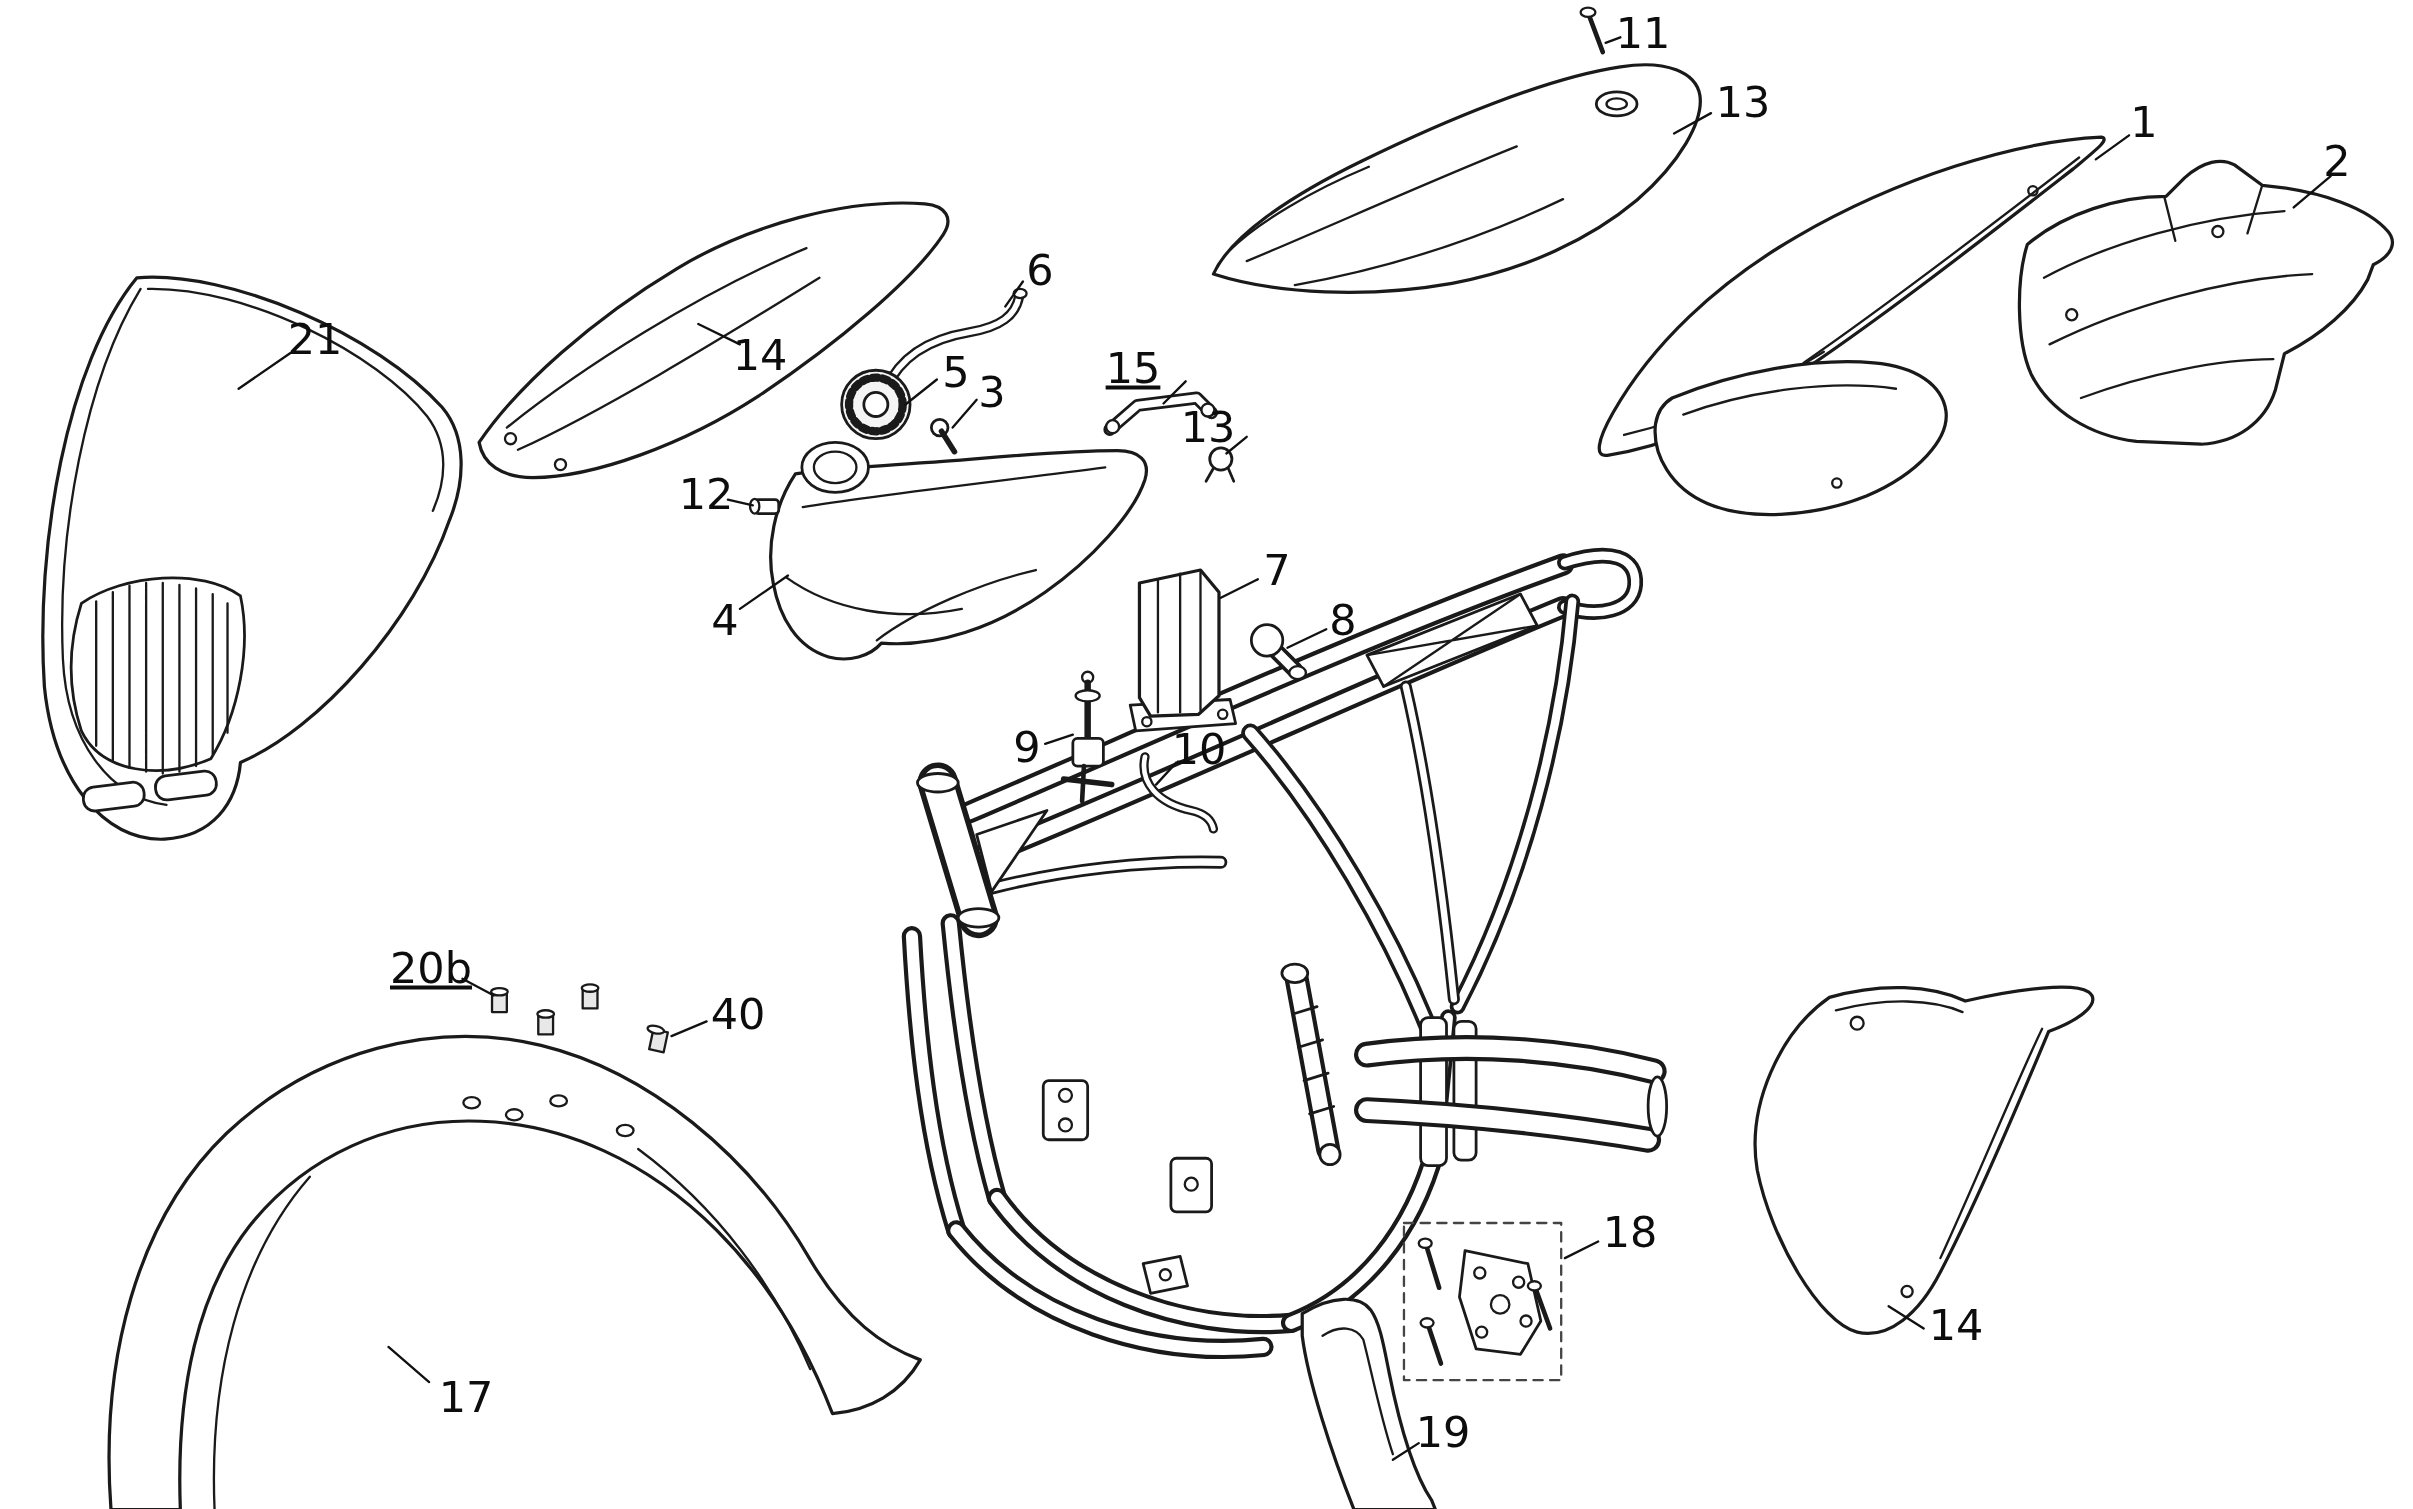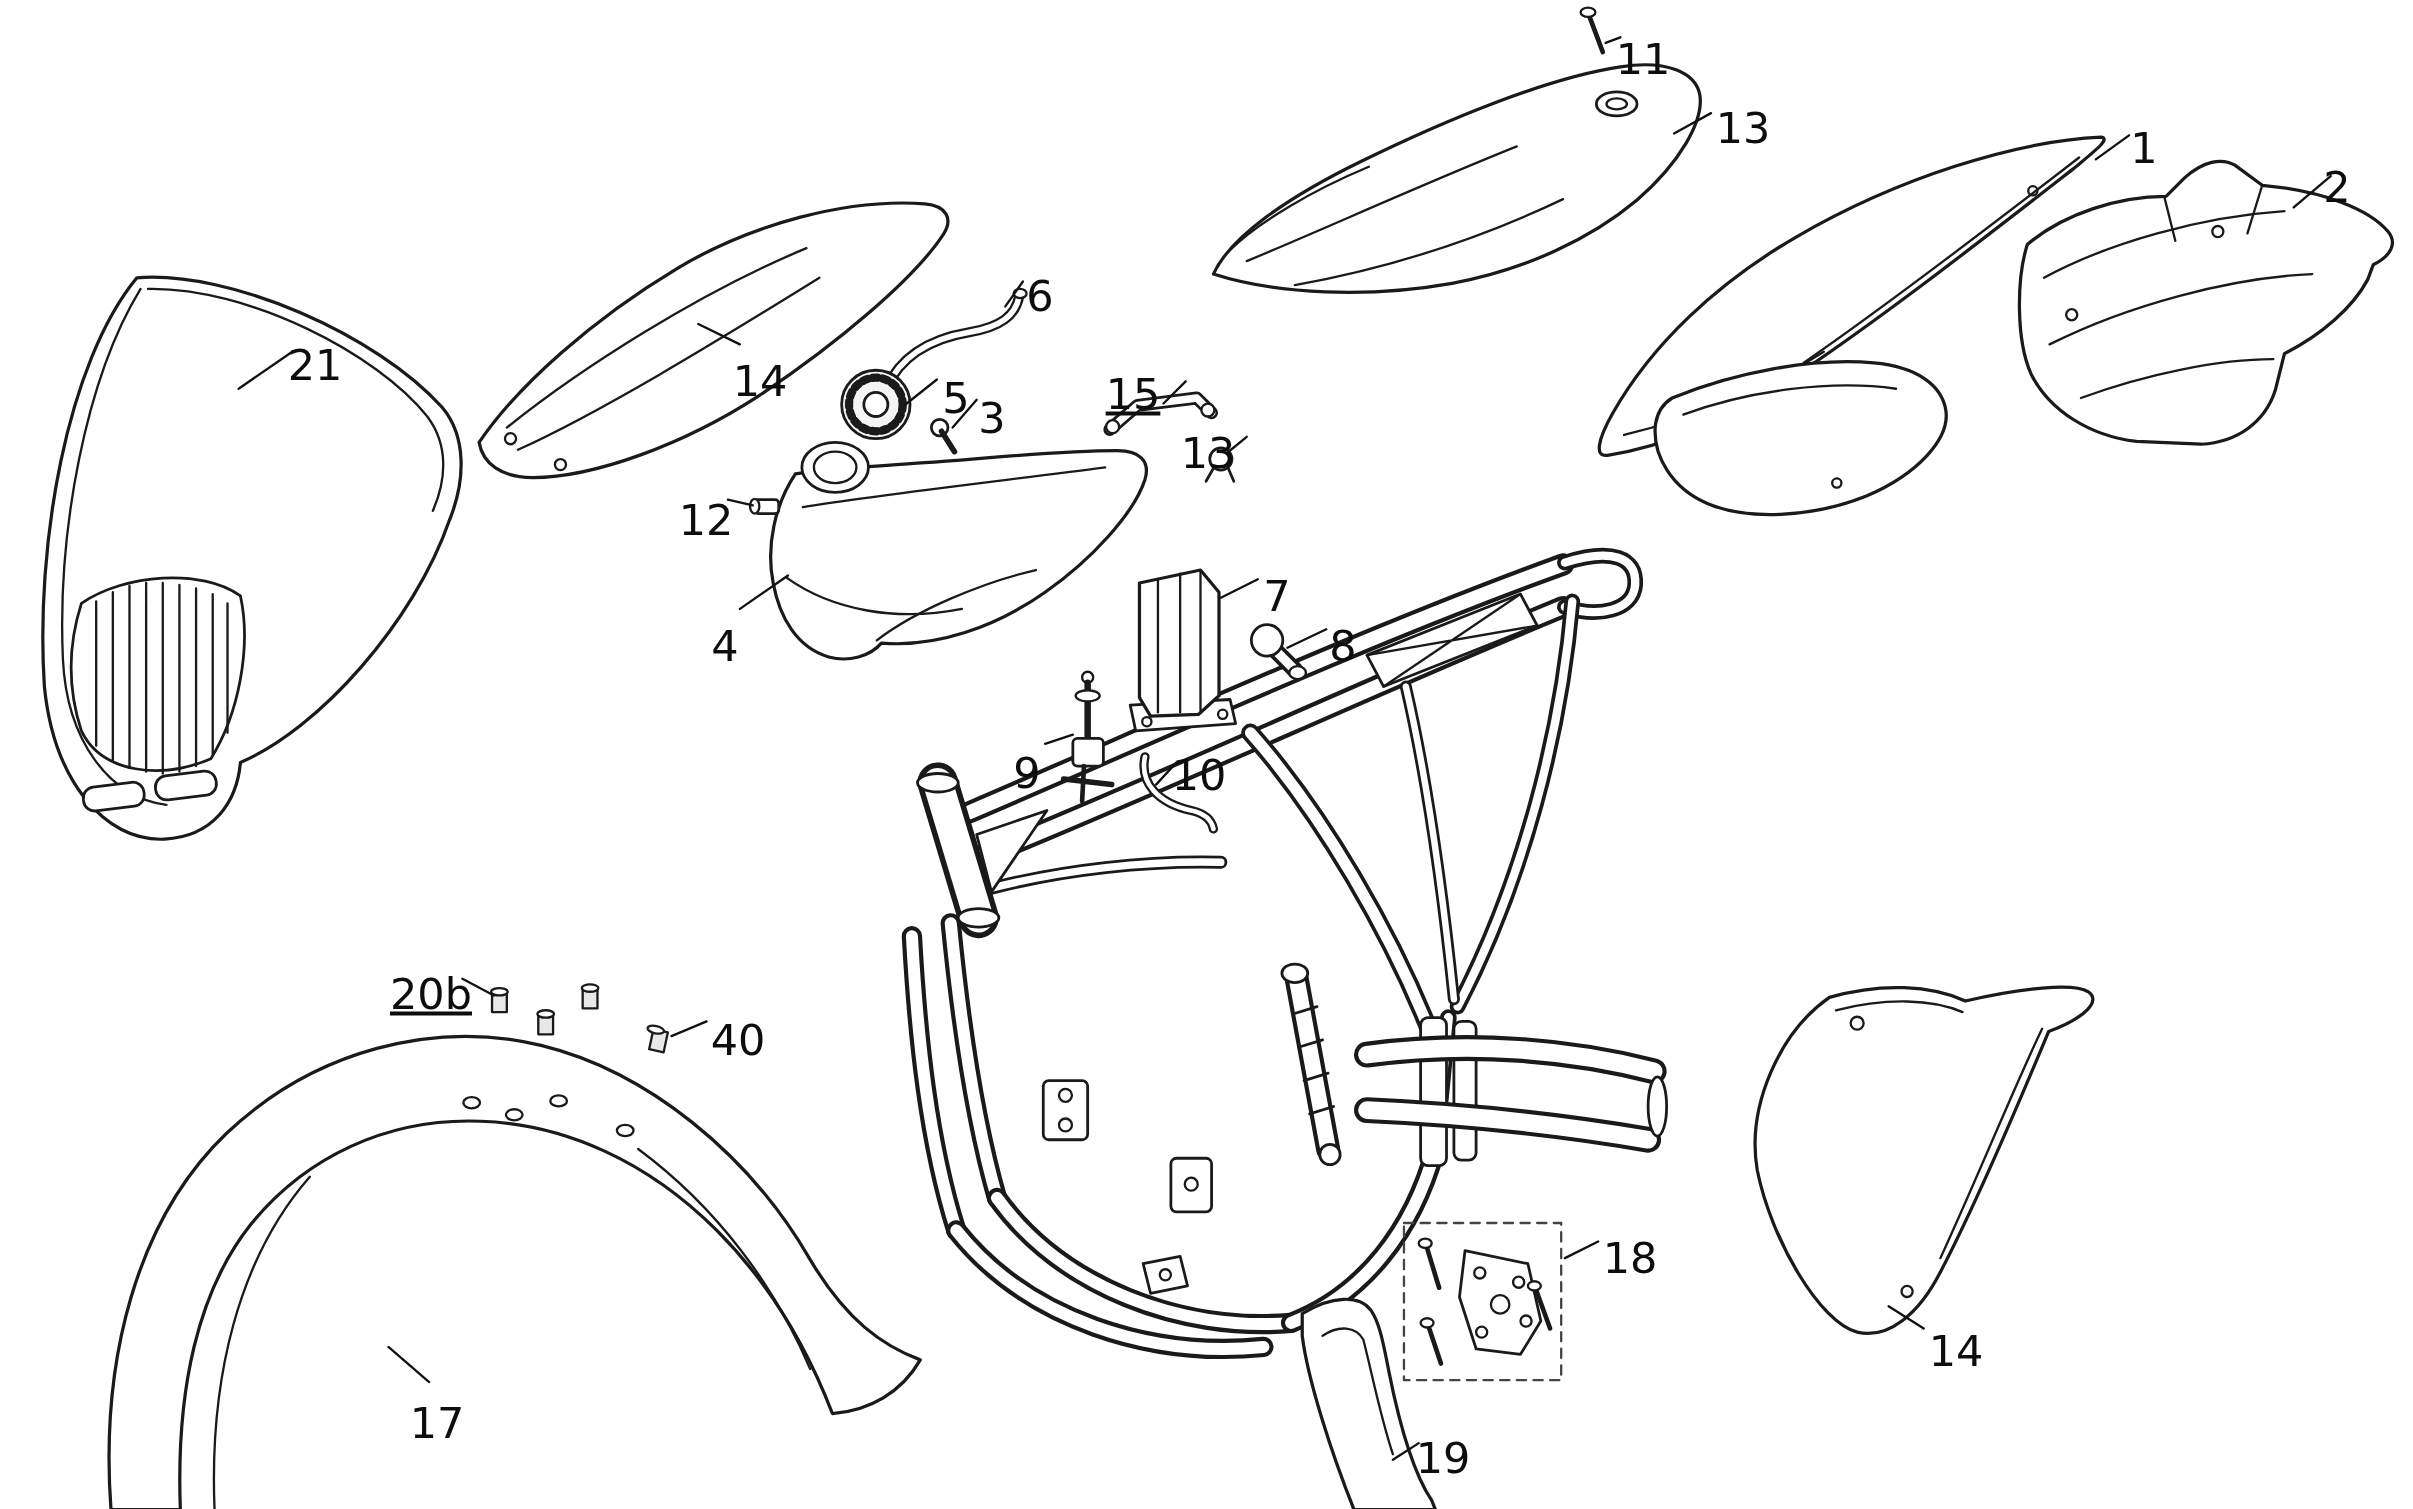--- a/index.html
+++ b/index.html
@@ -6,21 +6,20 @@
   #stage{position:relative;width:2413px;height:1510px;background:#ffffff;overflow:hidden;}
   #stage > svg{position:absolute;left:0;top:0;}
   .callout{
     position:absolute;
     transform:translate(-50%,-50%);
     font-family:"DejaVu Sans", sans-serif;
     font-size:43px;
     color:#0d0d0d;
     white-space:nowrap;
     line-height:1;
-    margin-top:26px;
   }
 </style>
 </head>
 <body>
 
 <div id="stage">
 
 <svg width="2413" height="1510" viewBox="0 0 2609 1632" xmlns="http://www.w3.org/2000/svg" fill="none" stroke-linejoin="round" stroke-linecap="round">
 
   <g stroke="#1a1a1a">
@@ -303,21 +302,21 @@
   <span class="callout" style="left:706px;  top:494px;">12</span>
   <span class="callout" style="left:725px;  top:620px;">4</span>
   <span class="callout" style="left:1277px; top:570px;">7</span>
   <span class="callout" style="left:1343px; top:620px;">8</span>
   <span class="callout" style="left:1027px; top:747px;">9</span>
   <span class="callout" style="left:1199px; top:749px;">10</span>
   <span class="callout" style="left:1743px; top:102px;">13</span>
   <span class="callout" style="left:1643px; top:33px;">11</span>
   <span class="callout" style="left:2144px; top:122px;">1</span>
   <span class="callout" style="left:2337px; top:161px;">2</span>
-  <span class="callout" style="left:437px;  top:1397px;">17</span>
+  <span class="callout" style="left:466px;  top:1397px;">17</span>
   <span class="callout" style="left:431px;  top:968px;text-decoration:underline;">20b</span>
   <span class="callout" style="left:738px;  top:1014px;">40</span>
   <span class="callout" style="left:1630px; top:1232px;text-align:right;">18</span>
   <span class="callout" style="left:1443px; top:1432px;">19</span>
   <span class="callout" style="left:1956px; top:1325px;">14</span>
 
 </div>
 
 
 </body></html>

